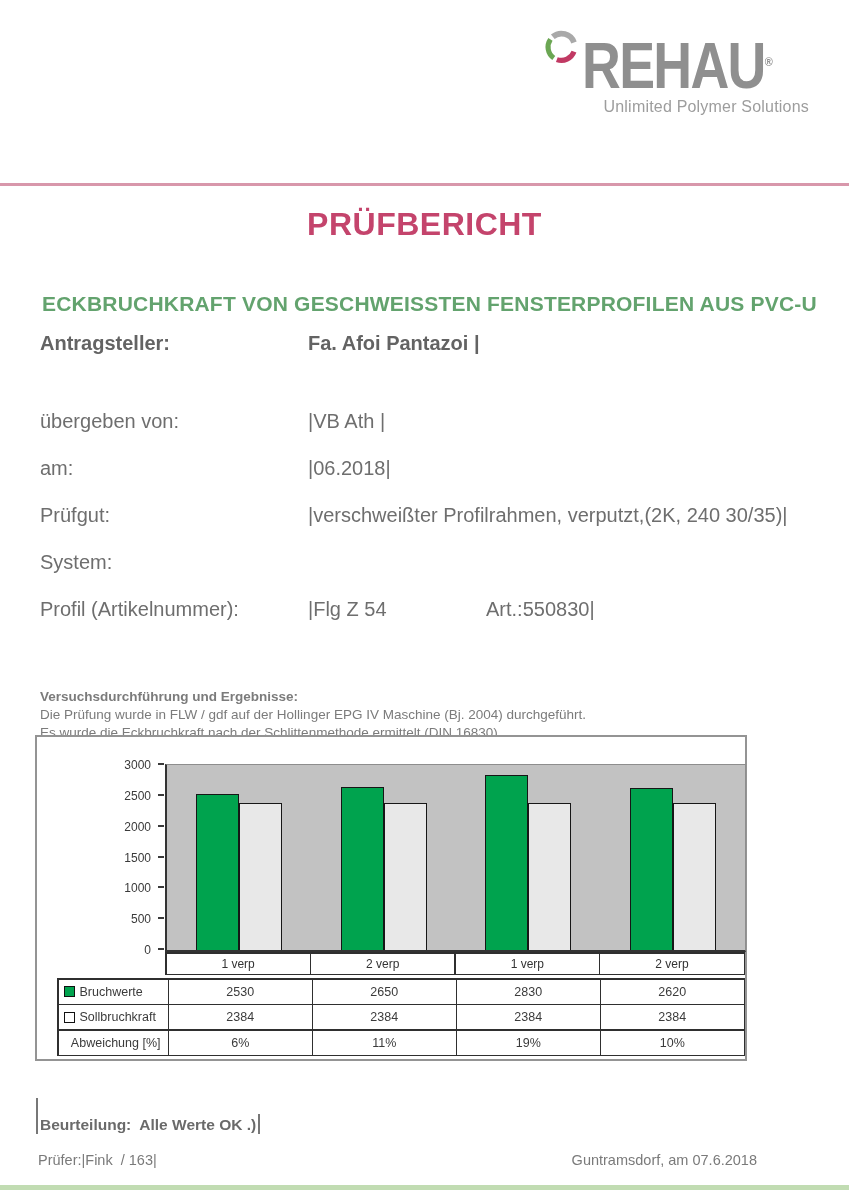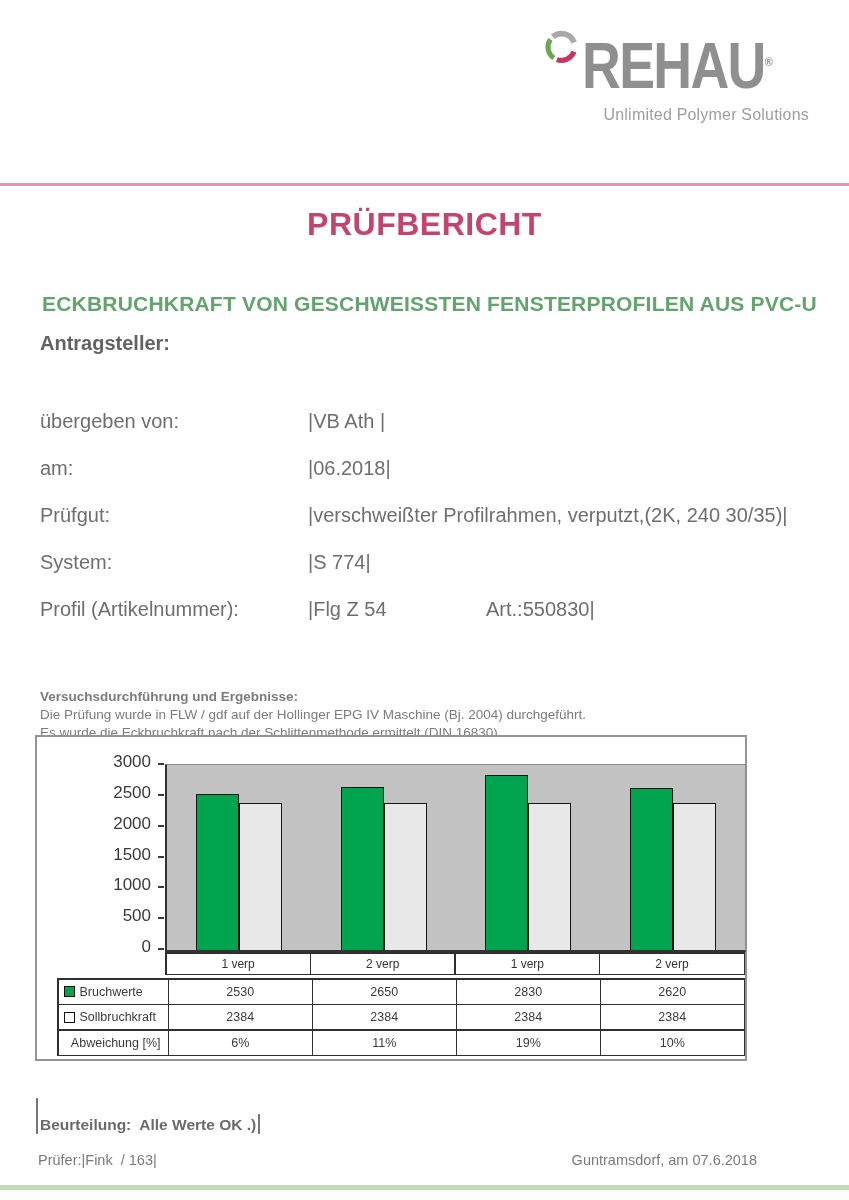--- a/index.html
+++ b/index.html
@@ -6,21 +6,21 @@
   .page{position:relative;width:849px;height:1200px;background:#ffffff;overflow:hidden;
         font-family:"Liberation Sans",sans-serif;color:#6a6a6a;}
 
   
   .logo{position:absolute;left:541px;top:16px;width:268px;}
   .logo-row{display:flex;align-items:flex-start;}
   .brand{font-weight:700;font-size:64px;line-height:64px;color:#8f8f8f;
          display:inline-block;transform:scaleX(.84);transform-origin:left;
          letter-spacing:-2px;margin-top:14px;}
   .brand sup{font-size:13px;letter-spacing:0;}
-  .tagline{margin-top:8px;text-align:right;font-size:16px;color:#9d9d9d;letter-spacing:.2px;}
+  .tagline{text-align:right;font-size:16px;color:#9d9d9d;letter-spacing:.2px;}
 
   .pink-line{position:absolute;left:0;top:183px;width:849px;height:3px;}
 
   .title{position:absolute;left:0;top:206px;width:849px;text-align:center;
          font-size:32px;font-weight:700;letter-spacing:.5px;}
   .subtitle{position:absolute;left:42px;top:270px;width:790px;
             font-size:21px;font-weight:700;letter-spacing:.2px;margin-top:22px;}
 
   .field-row{position:absolute;left:40px;width:790px;display:flex;font-size:20px;color:#6e6e6e;}
   .flabel{width:268px;flex:none;}
@@ -37,21 +37,21 @@
   .chart-box{position:absolute;left:35px;top:735px;width:712px;height:326px;
              background:#fff;border:2px solid #949494;box-sizing:border-box;}
   .chart-plot{position:absolute;left:128px;top:27px;width:578px;height:185px;
               background:#c2c2c2;box-sizing:content-box;
               border-left:2px solid #333;border-bottom:2px solid #333;
               border-top:1px solid #8d8d8d;border-right:1px solid #8d8d8d;
               display:flex;}
   .bar-group{flex:1;display:flex;align-items:flex-end;justify-content:center;}
   .bar{width:43px;border:1px solid #161616;border-bottom:none;box-sizing:border-box;}
   .chart-y-axis{position:absolute;left:0;top:27px;width:128px;height:185px;}
-  .y-label{position:absolute;right:14px;font-size:17px;color:#3a3a3a;}
+  .y-label{position:absolute;right:14px;font-size:12px;color:#3a3a3a;}
   .y-tick{position:absolute;right:1px;width:6px;height:2px;background:#3a3a3a;}
   .cat-row{position:absolute;left:128px;top:215px;width:580px;box-sizing:border-box;
            display:grid;grid-template-columns:repeat(4,1fr);gap:1.5px;
            background:#2f2f2f;padding:1.5px;}
   .cat-cell{background:#fff;height:20px;display:flex;align-items:center;justify-content:center;
             font-size:12px;color:#333;}
   .dtable{position:absolute;left:20px;top:241px;width:688px;box-sizing:border-box;
           display:grid;grid-template-columns:109px repeat(4,1fr);gap:1.5px;
           background:#2f2f2f;padding:1.5px;}
   .dcell{background:#fff;height:24px;font-size:12.5px;color:#3b3b3b;}
@@ -87,36 +87,36 @@
     <div class="tagline">Unlimited Polymer Solutions</div>
   </div>
 
   <div class="pink-line" style="background: rgb(216, 151, 171);"></div>
 
   <div class="title" style="color: rgb(196, 68, 108);">PRÜFBERICHT</div>
   <div class="subtitle" style="color: rgb(99, 163, 110);">ECKBRUCHKRAFT VON GESCHWEISSTEN FENSTERPROFILEN AUS PVC-U</div>
 
   <div class="field-row" style="top:332px">
     <span class="flabel bold">Antragsteller:</span>
+    <span class="fvalue bold">Fa. Afoi Pantazoi |</span>
   </div>
   <div class="field-row" style="top:410px">
     <span class="flabel">übergeben von:</span>
     <span class="fvalue">|VB Ath |</span>
   </div>
   <div class="field-row" style="top:457px">
     <span class="flabel">am:</span>
     <span class="fvalue">|06.2018|</span>
   </div>
   <div class="field-row" style="top:504px">
     <span class="flabel">Prüfgut:</span>
     <span class="fvalue">|verschweißter Profilrahmen, verputzt,(2K, 240 30/35)|</span>
   </div>
   <div class="field-row" style="top:551px">
     <span class="flabel">System:</span>
-    <span class="fvalue">|S 774|</span>
   </div>
   <div class="field-row" style="top:598px">
     <span class="flabel">Profil (Artikelnummer):</span>
     <span class="fvalue fvalue-split">
       <span class="v1">|Flg Z 54</span>
       <span class="v2">Art.:550830|</span>
     </span>
   </div>
 
   <div class="methods">

